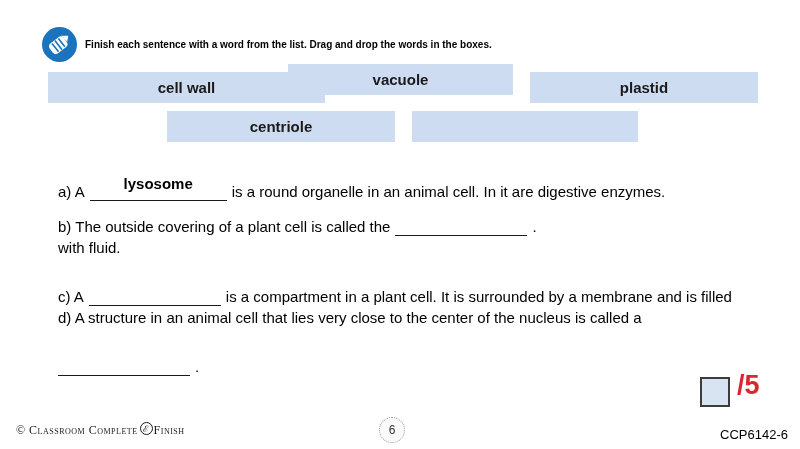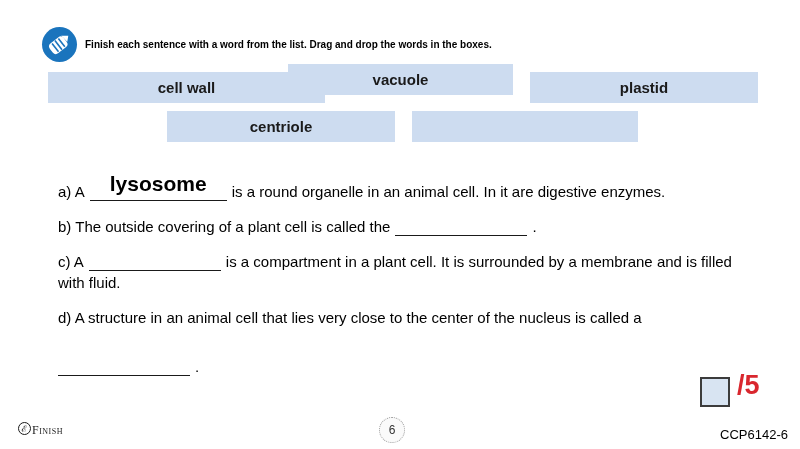--- a/index.html
+++ b/index.html
@@ -28,21 +28,21 @@
   .wb5 { left:412px; top:111px; width:226px; }
   
   .sentences {
     position:absolute; left:58px; top:160px; width:710px;
     font-size:15px; color:#000;
   }
   .line { height:35px; line-height:35px; white-space:nowrap; }
   .blank {
     display:inline-block; vertical-align:bottom; height:33px; line-height:31px;
     border-bottom:1.6px solid #1a1a1a; margin:8px 5px; text-align:center;
-    font-weight:bold; font-size:21px;
+    font-weight:bold; font-size:15px;
   }
   .blank-a { width:137px; }
   .blank-b { width:132px; }
   .blank-c { width:132px; }
   .blank-d { width:132px; }
   .blank-e { width:130px; }
   
   .score-box {
     position:absolute; left:700px; top:377px; width:30px; height:30px;
     background:#d8e4f2; border:2px solid #3c3c3c;
@@ -99,36 +99,37 @@
   <div class="wb wb5"></div>
 
   <div class="sentences">
     <div class="line">
       <span>a) A</span><span class="blank blank-a">lysosome</span><span>is a round organelle in an animal cell. In it are digestive enzymes.</span>
     </div>
     <div class="line">
       <span>b) The outside covering of a plant cell is called the</span><span class="blank blank-b"></span><span>.</span>
     </div>
     <div class="line">
-      <span>c) A</span><span class="blank blank-c"></span><span>is a compartment in a plant cell. It is surrounded by a membrane and is filled</span>
+      <span>with fluid.</span>
     </div>
     <div class="line">
-      <span>with fluid.</span>
+      <span>c) A</span><span class="blank blank-c"></span><span>is a compartment in a plant cell. It is surrounded by a membrane and is filled</span>
     </div>
     <div class="line">
       <span>d) A structure in an animal cell that lies very close to the center of the nucleus is called a</span>
     </div>
     <div class="line">
       <span class="blank blank-d" style="margin-left:0;"></span><span>.</span>
     </div>
   </div>
 
   <div class="score-box"></div>
   <div class="score-label">/5</div>
 
   <div class="footer-copyright">
+    <span>© Classroom Complete</span>
     <span class="press-glyph">ℰ</span>
     <span>Finish</span>
   </div>
   <div class="page-circle">6</div>
   <div class="footer-code">CCP6142-6</div>
 
 </div>
 
 </body></html>

